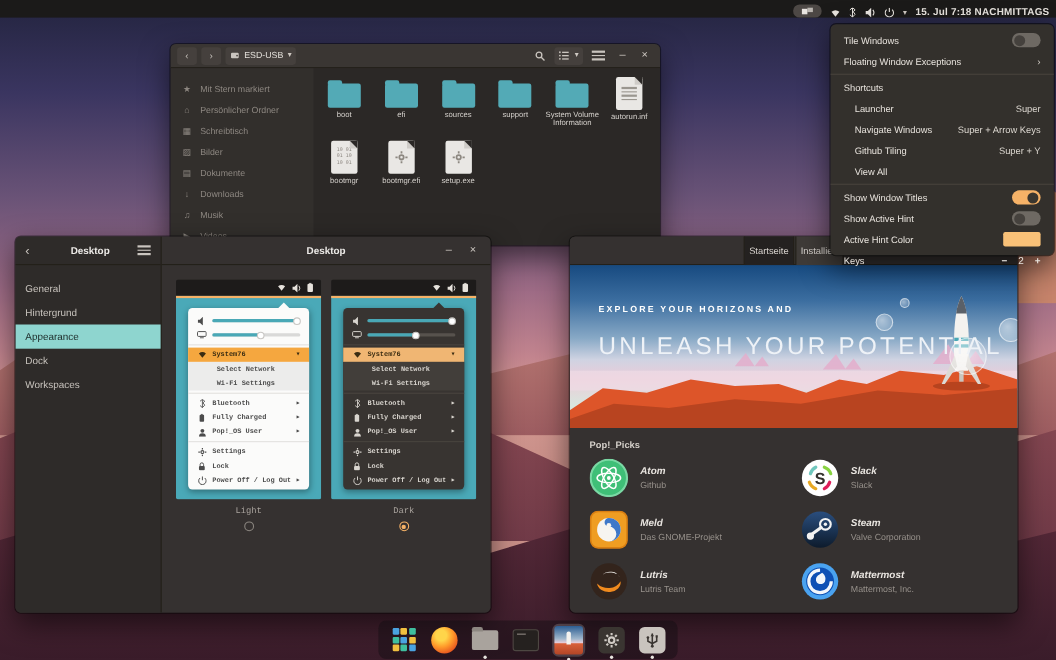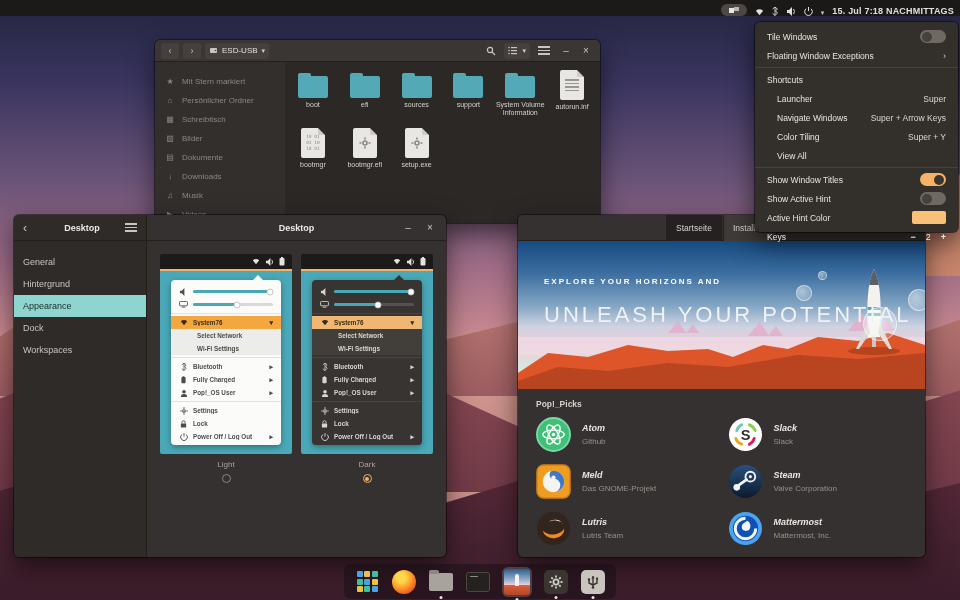--- a/index.html
+++ b/index.html
@@ -89,21 +89,21 @@
   .st-side-title { flex:1; text-align:center; font-size:9px; font-weight:bold; color:#eceae7; }
   .burger { width:12px; }
   .burger i { display:block; height:1.5px; background:#cac5bf; margin:2px 0; }
   .st-nav { padding-top:10px; }
   .st-nav-item { height:22px; display:flex; align-items:center; padding-left:9px; font-size:9px; color:#c8c3bd; }
   .st-nav-item.sel { background:#8ed5cf; color:#20302e; }
   .st-main { flex:1; display:flex; flex-direction:column; }
   .st-head { height:26px; display:flex; align-items:center; border-bottom:1px solid #232019; position:relative; }
   .st-title { position:absolute; left:0; right:0; text-align:center; font-size:9px; font-weight:bold; color:#eceae7; }
   .st-winbtns { margin-left:auto; display:flex; gap:6px; padding-right:8px; z-index:1; }
-  .previews { display:flex; gap:9px; padding:13px; }
+  .previews { display:flex; gap:9px; padding:13px;font-family:Liberation Mono, monospace; }
   .pv-card { width:132px; }
   .pv-frame { height:200px; display:flex; flex-direction:column; border-radius:2px; overflow:hidden; }
   .pv-panel { height:15px; background:#1d1b1a; display:flex; align-items:center; justify-content:flex-end; gap:5px; padding-right:7px; color:#e6e2dc; }
   .pv-desk { flex:1; background:#4aa9b8; position:relative; border-top:2px solid #f6b267; }
   .pv-pop { position:absolute; left:11px; right:11px; top:9px; bottom:9px; border-radius:4px; box-shadow:0 2px 6px rgba(0,0,0,.35); font-size:6.3px; font-weight:bold; padding-top:5px; }
   .pv-pop:before { content:""; position:absolute; top:-5px; right:18px; border:5px solid transparent; border-top:none; }
   .pv-light .pv-pop { background:#fbfbfa; color:#4c4c4c; }
   .pv-light .pv-pop:before { border-bottom-color:#fbfbfa; }
   .pv-dark .pv-pop { background:#383431; color:#d9d5cf; }
   .pv-dark .pv-pop:before { border-bottom-color:#383431; }
@@ -124,21 +124,21 @@
   .pv-ic { width:9px; flex:none; display:flex; justify-content:center; }
   .pv-chev { margin-left:auto; font-size:7px; }
   .pv-caption { text-align:center; font-size:8px; color:#a9a39d; margin-top:6px; }
   .radio { width:9px; height:9px; border-radius:50%; border:1.5px solid #8a857f; margin:5px auto 0; }
   .radio.sel { border-color:#f6b267; position:relative; }
   .radio.sel:after { content:""; position:absolute; inset:1.5px; border-radius:50%; background:#f6b267; }
 
   
   .shop { left:518px; top:215px; width:407px; height:342px; background:#353130; z-index:20; display:flex; flex-direction:column; }
   .shop-head { height:26px; background:#353130; border-bottom:1px solid #232019; display:flex; align-items:center; justify-content:center; gap:1px; }
-  .shop-tab { height:29px; padding:0 9px; font-size:8.5px; color:#d8d3ce; display:flex; align-items:center; background:#3f3b38; border:1px solid #232019; }
+  .shop-tab { height:29px; padding:0 4px; font-size:8.5px; color:#d8d3ce; display:flex; align-items:center; background:#3f3b38; border:1px solid #232019; }
   .shop-tab.active { background:#242120; }
   .shop-tab:first-child { border-radius:3px 0 0 3px; }
   .shop-tab:last-child { border-radius:0 3px 3px 0; }
   .banner { height:148px; position:relative; overflow:hidden; flex:none;
     background:linear-gradient(180deg,#174a80 0%,#3c6ea0 22%,#88a9c6 45%,#cfd3e2 58%,#ecccd8 70%,#d8e6de 86%,#cfe7de 100%); }
   .banner-copy { position:absolute; left:26px; top:36px; color:#fff; }
   .b1 { font-size:8px; font-weight:bold; letter-spacing:2px; }
   .b2 { font-size:22px; font-weight:normal; letter-spacing:3px; color:#eef2f7; margin-top:16px; }
   .bubble { position:absolute; border-radius:50%; border:1.5px solid rgba(255,255,255,.55); background:radial-gradient(circle at 35% 35%, rgba(255,255,255,.5), rgba(255,255,255,.08)); }
   .banner svg.scene { position:absolute; left:0; bottom:0; width:100%; height:100%; display:block; }
@@ -753,21 +753,21 @@
       </div>
     <div class="tm-row tm-indent">
         <span class="lab">Launcher</span>
         <span class="val">Super</span>
       </div>
     <div class="tm-row tm-indent">
         <span class="lab">Navigate Windows</span>
         <span class="val">Super + Arrow Keys</span>
       </div>
     <div class="tm-row tm-indent">
-        <span class="lab">Color Tiling</span>
+        <span class="lab">Github Tiling</span>
         <span class="val">Super + Y</span>
       </div>
     <div class="tm-row tm-indent">
         <span class="lab">View All</span>
       </div>
     <div class="tm-div"></div>
     <div class="tm-row">
         <span class="lab">Show Window Titles</span>
         <span class="toggle on">
           <i></i>

